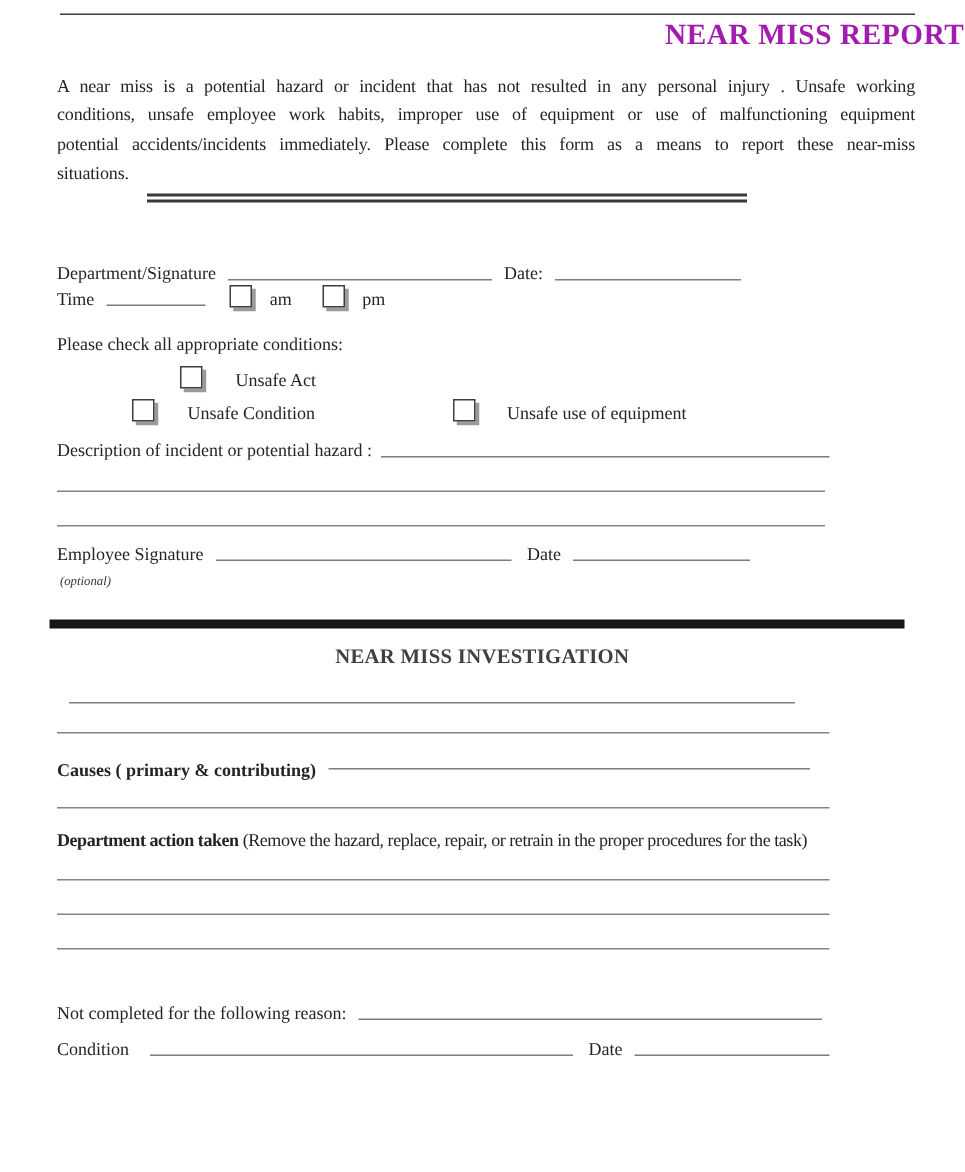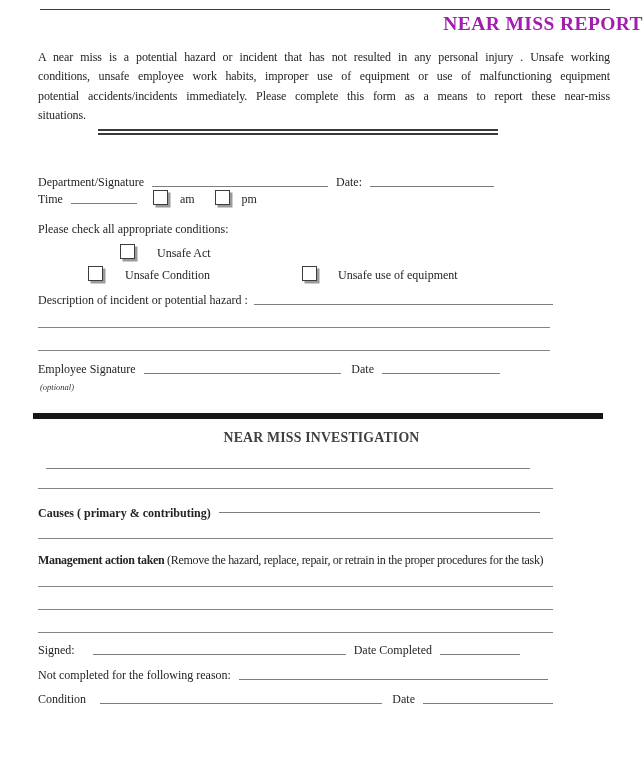--- a/index.html
+++ b/index.html
@@ -127,32 +127,26 @@
   </div>
   <div class="bline" style="top:488px; width:515px;"></div>
 
   <div class="frow" style="left:38px; top:504px; width:502px;align-items:center;">
     <span class="lbl bold">Causes ( primary &amp; contributing)</span>
     <div class="fill grow" style="margin-left:8px;"></div>
   </div>
   <div class="bline" style="top:538px; width:515px;"></div>
 
   <div class="abs" id="corrective-row">
-    <span class="bold">Management action taken</span><span> (Remove the hazard, replace, repair, or retrain in the proper procedures for the task)</span>
+    <span class="bold">Department action taken</span><span> (Remove the hazard, replace, repair, or retrain in the proper procedures for the task)</span>
   </div>
   <div class="bline" style="top:586px; width:515px;"></div>
   <div class="bline" style="top:609px; width:515px;"></div>
   <div class="bline" style="top:632px; width:515px;"></div>
 
-  <div class="frow" style="left:38px; top:639px; width:482px;">
-    <span class="lbl" style="padding-right:18px;">Signed:</span>
-    <div class="fill grow"></div>
-    <span class="lbl" style="margin-left:8px;">Date Completed</span>
-    <div class="fill" style="width:80px; margin-left:8px;"></div>
-  </div>
 
   <div class="frow" style="left:38px; top:664px; width:510px;">
     <span class="lbl">Not completed for the following reason:</span>
     <div class="fill grow" style="margin-left:8px;"></div>
   </div>
 
   <div class="frow" style="left:38px; top:688px; width:515px;">
     <span class="lbl">Condition</span>
     <div class="fill grow" style="margin-left:14px;"></div>
     <span class="lbl" style="margin-left:10px;">Date</span>

